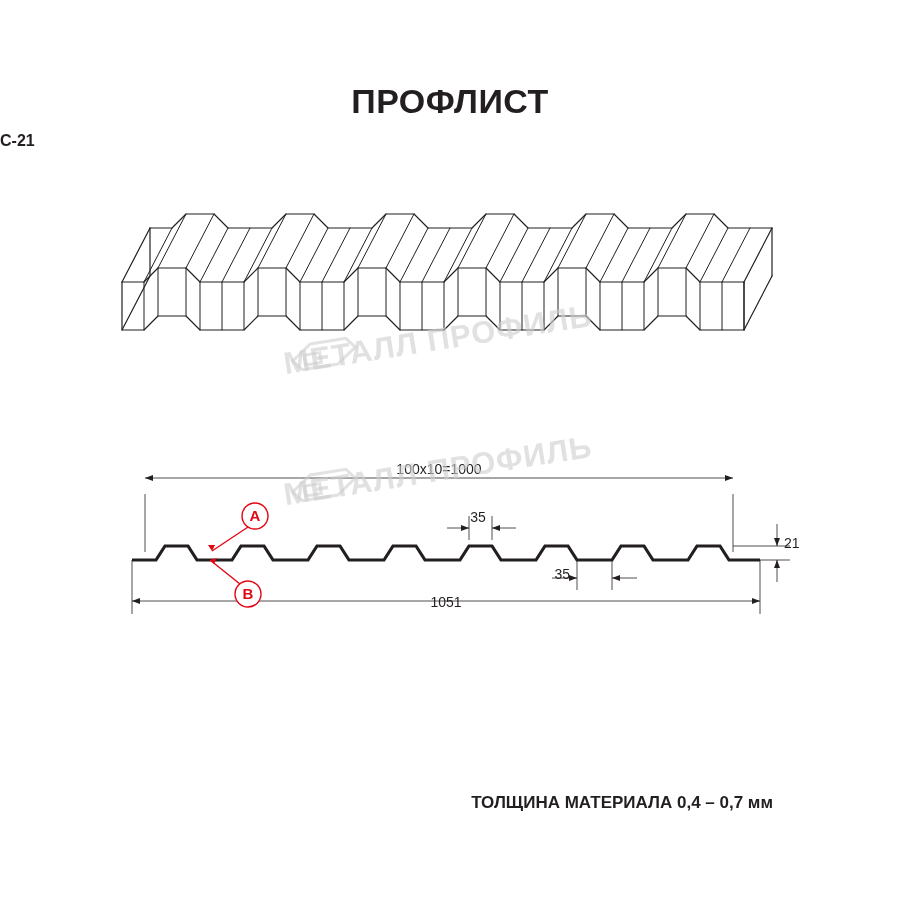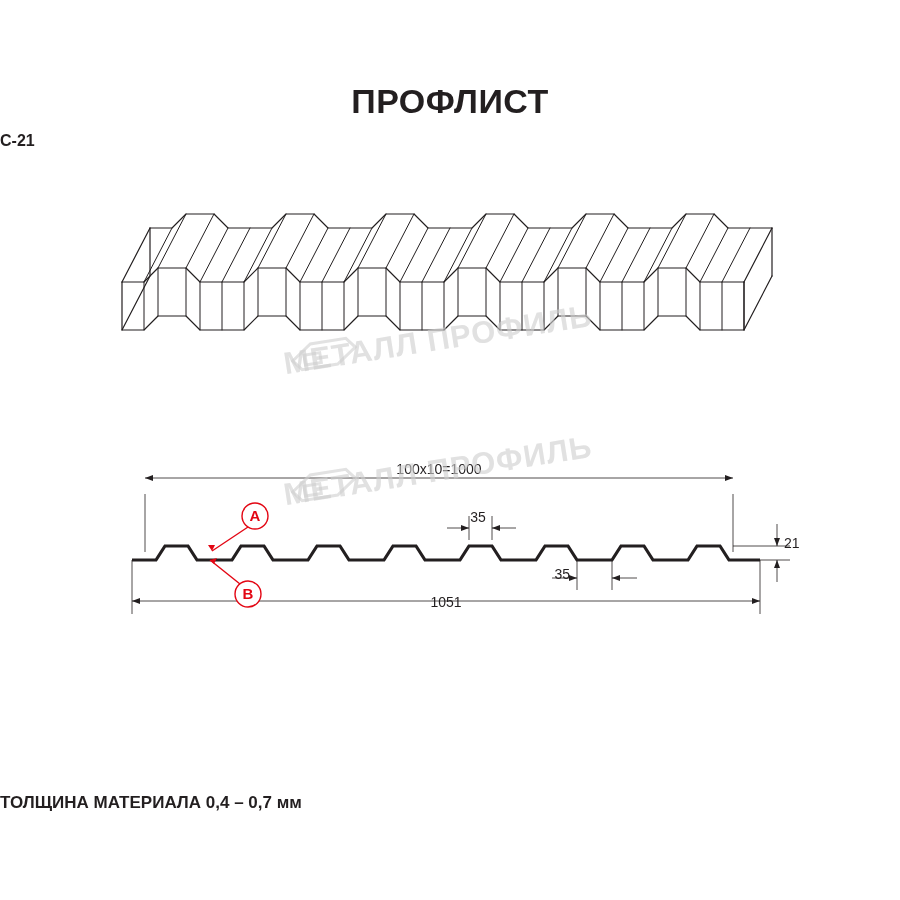--- a/index.html
+++ b/index.html
@@ -40,21 +40,21 @@
     text-align: left;
     font-size: 16px;
     font-weight: bold;
     color: #231f20;
   }
   .footer-note {
     position: absolute;
     top: 793px;
     left: 0;
     width: 773px;
-    text-align: left;
+    text-align: right;
     font-size: 17px;
     font-weight: bold;
     color: #231f20;
   }
   .svg-layer {
     position: absolute;
     top: 0;
     left: 0;
   }
   .wm {

